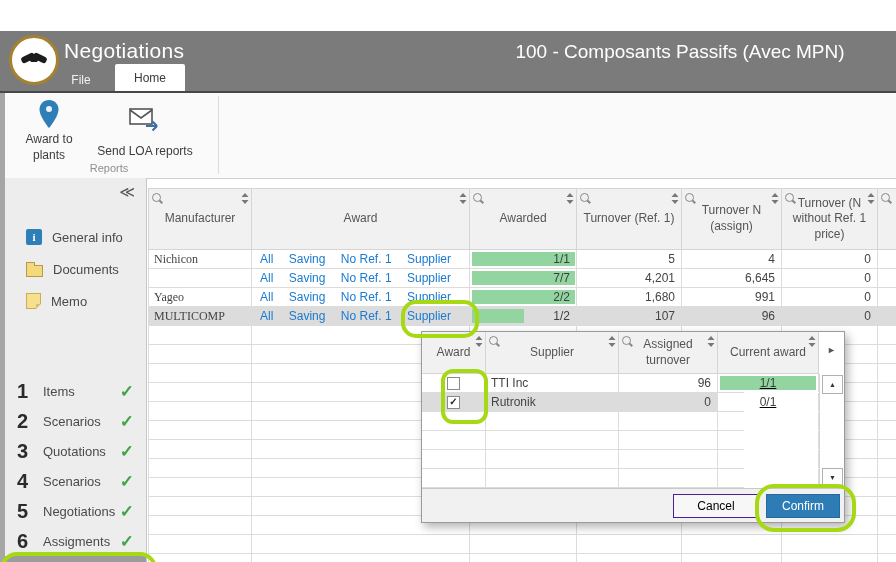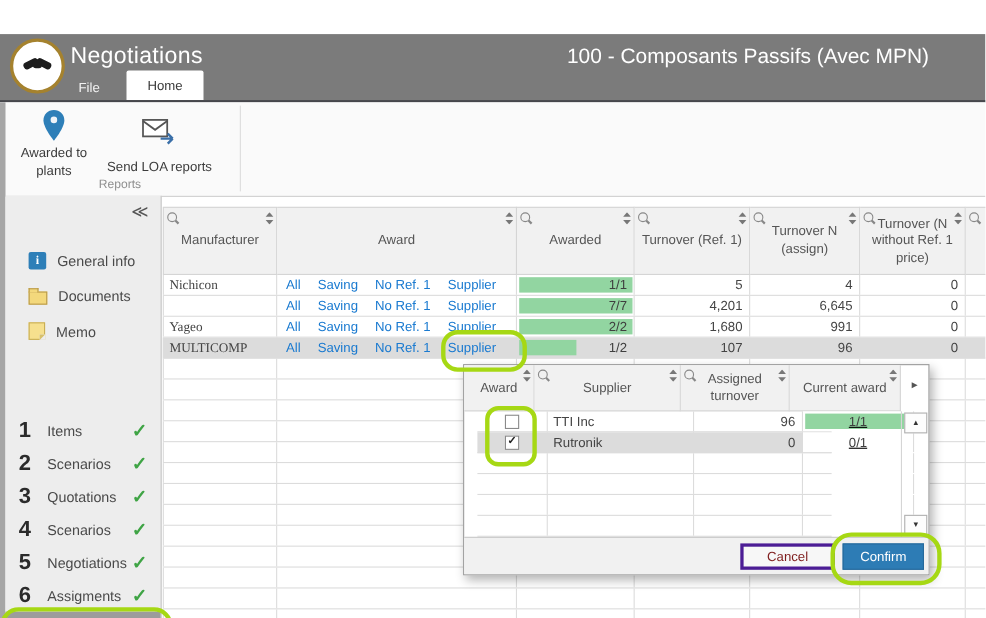--- a/index.html
+++ b/index.html
@@ -76,37 +76,37 @@
   .ic-search{display:block;width:7px;height:7px;border:1.4px solid #888;border-radius:50%;position:relative;}
   .ic-search::after{content:"";position:absolute;width:1.6px;height:4.2px;background:#888;left:6.6px;top:5.8px;transform:rotate(-45deg);}
   .hic-sort{position:absolute;right:2px;top:4px;cursor:pointer;line-height:0;}
 
   
   .popup{position:absolute;left:421px;top:300px;width:424px;height:192px;background:#fff;border:1px solid #9a9a9a;
          box-sizing:border-box;box-shadow:3px 4px 9px rgba(0,0,0,.3);z-index:10;}
   .pu-h{position:absolute;top:0;height:42px;background:#f1f1f1;box-sizing:border-box;
         border-right:1px solid #d5d5d5;border-bottom:1px solid #d5d5d5;display:flex;align-items:center;justify-content:center;
         text-align:center;font-size:12px;color:#555;line-height:1.3;padding:0 6px;cursor:pointer;}
-  .pu-row{position:absolute;left:12px;width:322px;height:19px;border-bottom:1px solid #dcdcdc;box-sizing:border-box;text-decoration:underline;}
+  .pu-row{position:absolute;left:0;width:322px;height:19px;border-bottom:1px solid #dcdcdc;box-sizing:border-box;text-decoration:underline;}
   .pu-cell{position:absolute;top:0;height:18px;border-right:1px solid #dcdcdc;box-sizing:border-box;
            font-size:12px;color:#444;display:flex;align-items:center;overflow:hidden;}
   .pu-center{justify-content:center;}
   .pu-bar{position:relative;justify-content:center;background:#fff;}
   .pu-bar .bar-fill{left:2px;right:2px;width:auto;}
   .pu-bar-text{position:relative;font-size:12px;color:#3f3f3f;}
   .checkbox{width:13px;height:13px;background:#fff;border:1px solid #8a8a8a;box-sizing:border-box;
             display:flex;align-items:center;justify-content:center;font-size:10px;font-weight:bold;color:#222;line-height:1;cursor:pointer;}
   .pu-scroll{position:absolute;right:0;top:42px;width:25px;height:114px;border-left:1px solid #d5d5d5;box-sizing:border-box;}
   .scroll-btn{position:absolute;left:2px;width:19px;height:17px;border:1px solid #b0b0b0;background:#fdfdfd;
               display:flex;align-items:center;justify-content:center;font-size:7px;color:#333;cursor:pointer;}
   .chooser{position:absolute;top:13px;right:8px;font-size:9px;color:#555;cursor:pointer;}
   .pu-footer{position:absolute;left:0;bottom:0;width:422px;height:34px;background:#f1f1f1;border-top:1px solid #c9c9c9;box-sizing:border-box;}
   .btn{position:absolute;top:5px;height:24px;font-size:12px;display:flex;align-items:center;justify-content:center;
        box-sizing:border-box;cursor:pointer;}
-  .btn-cancel{left:251px;width:86px;background:#f7f7f7;border:3px solid #4c1d95;color:#7f1d1d;}
+  .btn-cancel{left:251px;width:86px;background:#f7f7f7;border:1px solid #4c1d95;color:#000000;}
   .btn-confirm{left:344px;width:74px;background:#2d7cb5;border:1px solid #26699b;color:#fff;}
 
   
   .annotation{position:absolute;border:4px solid #a6d814;border-radius:14px;pointer-events:none;z-index:50;}
   .anno-awards{left:0;top:521px;width:149px;height:38px;border-radius:17px;}
   .anno-supplier{left:401px;top:269px;width:70px;height:30px;border-radius:15px;}
   .anno-checkboxes{left:441px;top:338px;width:39px;height:47px;border-radius:12px;}
   .anno-confirm{left:755px;top:453px;width:93px;height:40px;border-radius:19px;}
 </style>
 </head>
@@ -133,21 +133,21 @@
   </div>
 
   <div class="ribbon">
     <div class="ribbon-btn" id="btn-report">
       <span class="rb-icon">
         <svg width="22" height="30" viewBox="0 0 22 30">
           <path d="M11 1C5.5 1 1.5 5.2 1.5 10.4 1.5 17.6 11 29 11 29s9.5-11.4 9.5-18.6C20.5 5.2 16.5 1 11 1Z" fill="#2e7fb8"></path>
           <circle cx="11" cy="10" r="3" fill="#eef3f8"></circle>
         </svg>
       </span>
-      <span class="rb-label"><span>Awarded to</span><br>
+      <span class="rb-label"><span>Award to</span><br>
       <span>plants</span></span>
     </div>
     <div class="ribbon-btn" id="btn-send">
       <span class="rb-icon">
         <svg width="32" height="24" viewBox="0 0 32 24">
           <rect x="1" y="1" width="22" height="15" fill="#fff" stroke="#555" stroke-width="1.6"></rect>
           <path d="M1 2l11 8L23 2" fill="none" stroke="#555" stroke-width="1.6"></path>
           <path d="M17 18h11m0 0-4.5-4.5M28 18l-4.5 4.5" stroke="#3a6fa8" stroke-width="2.2" fill="none"></path>
         </svg>
       </span>

